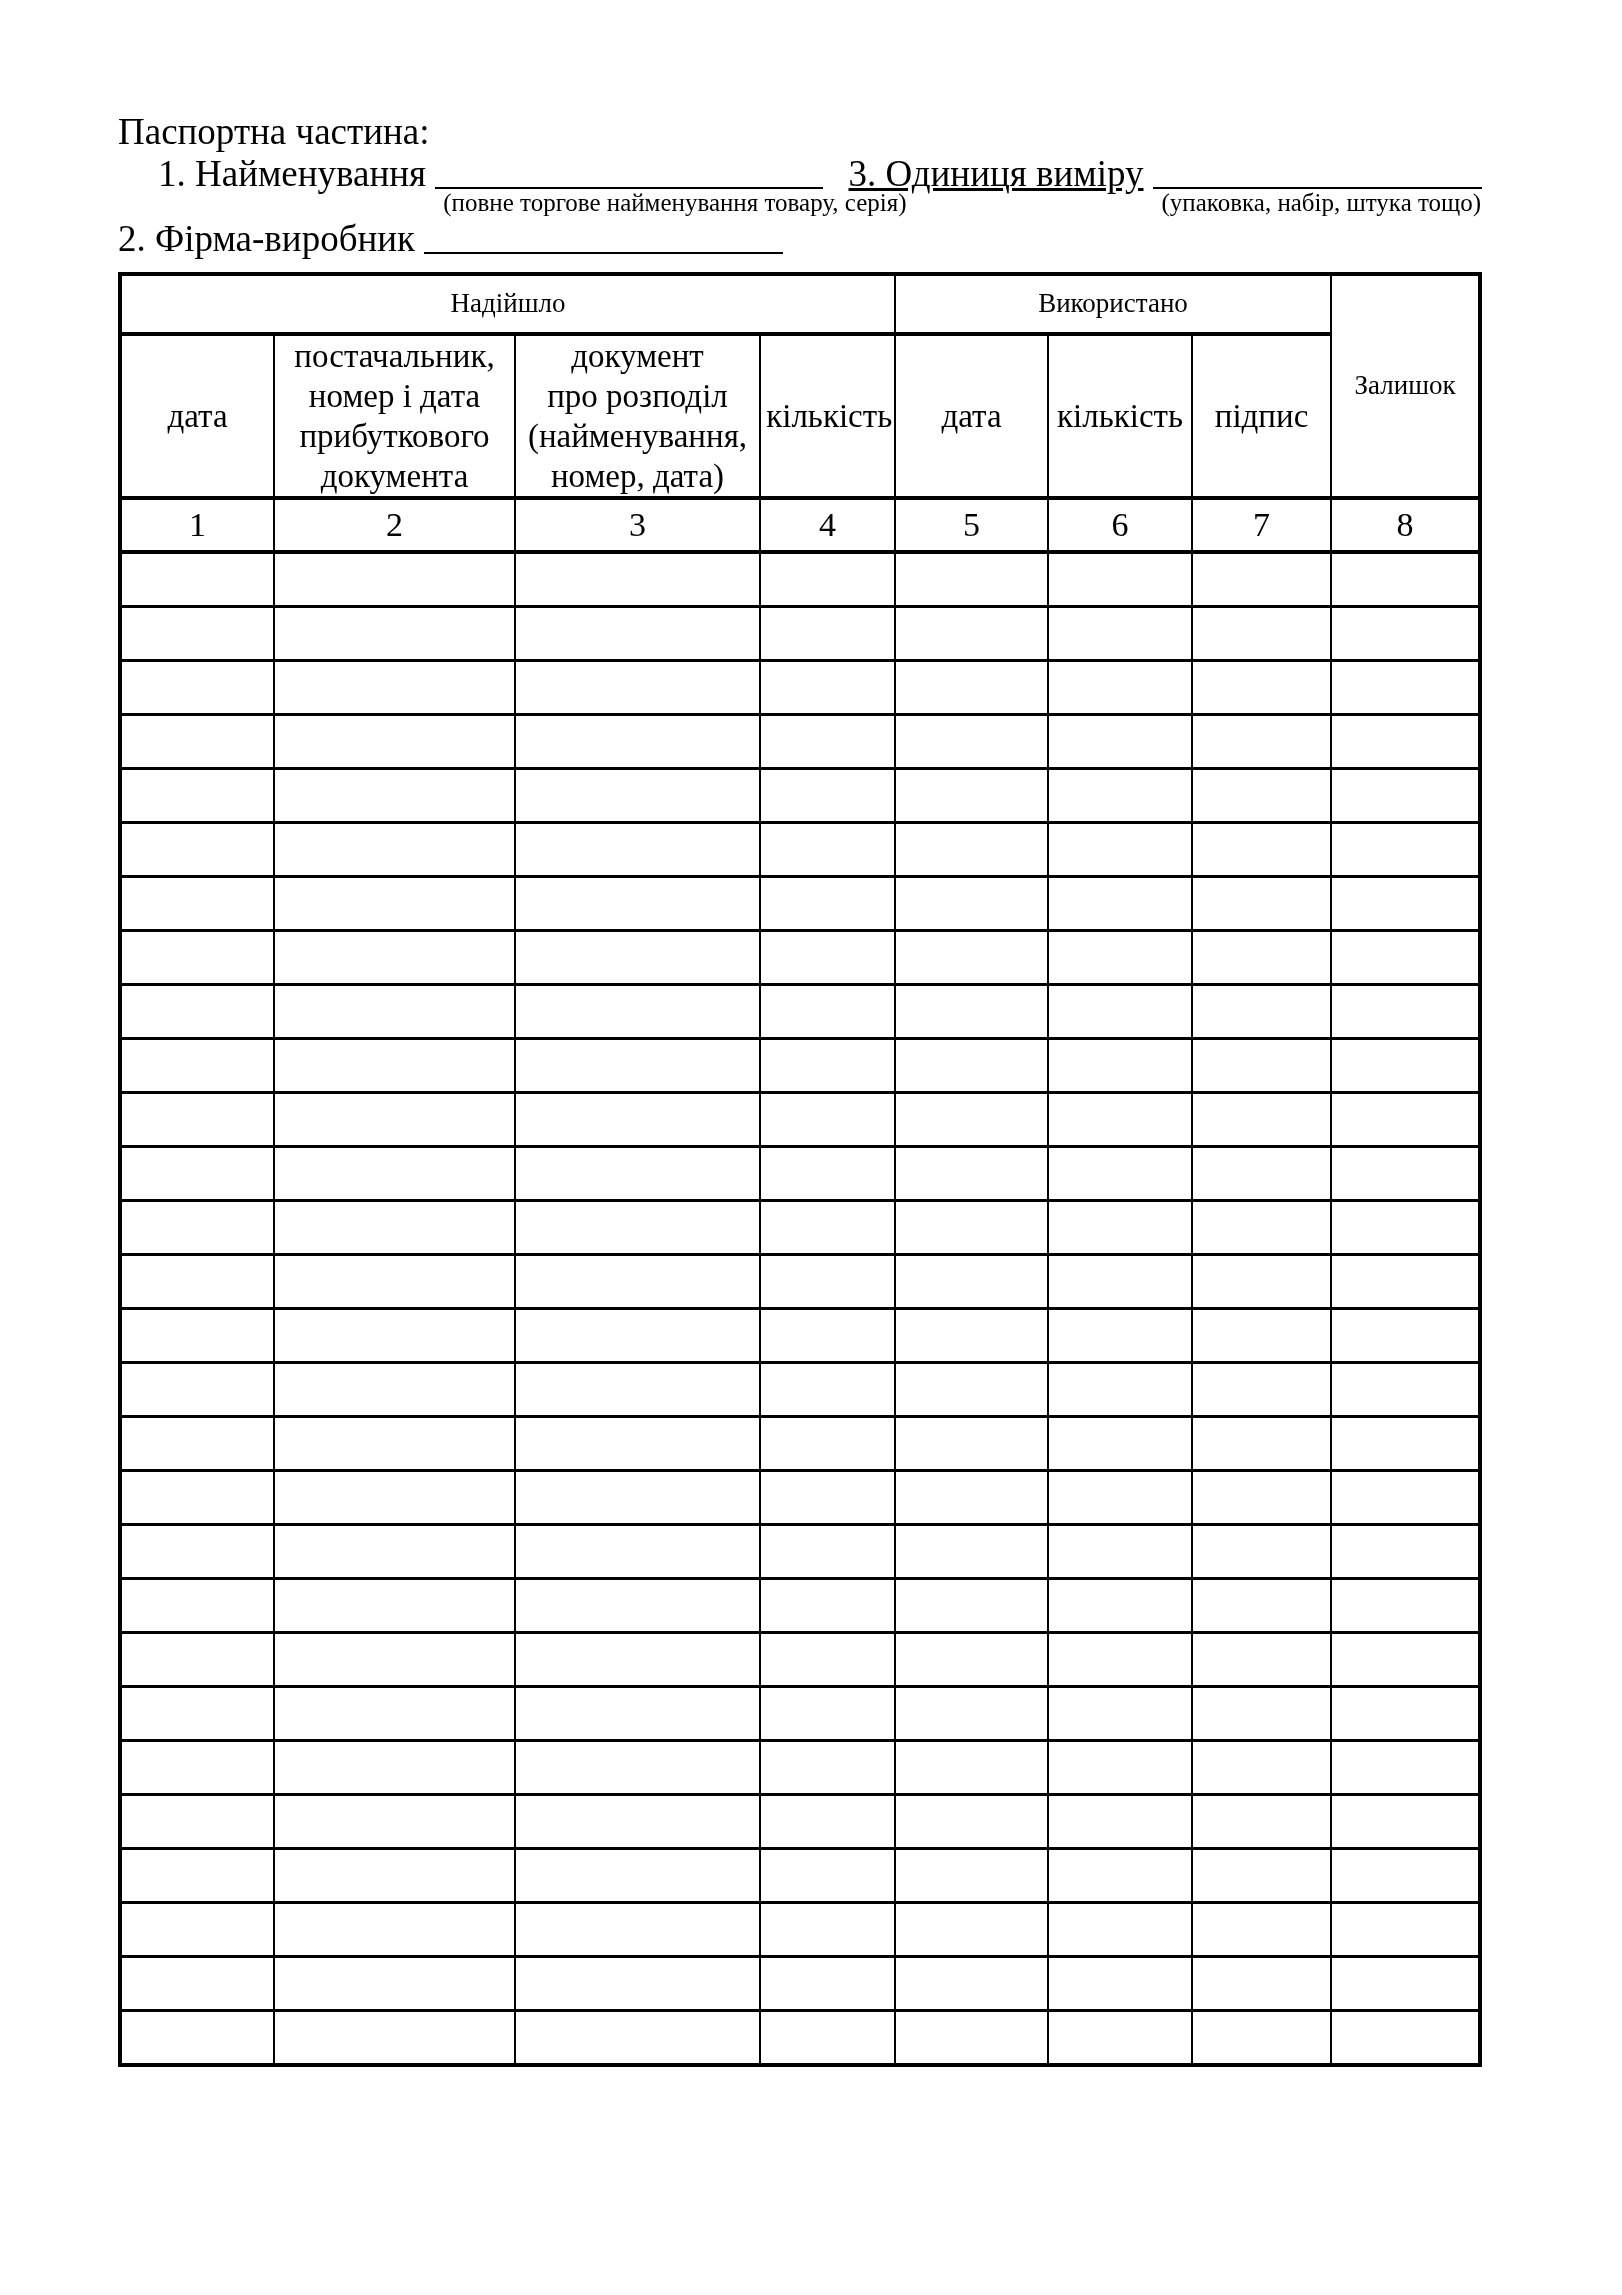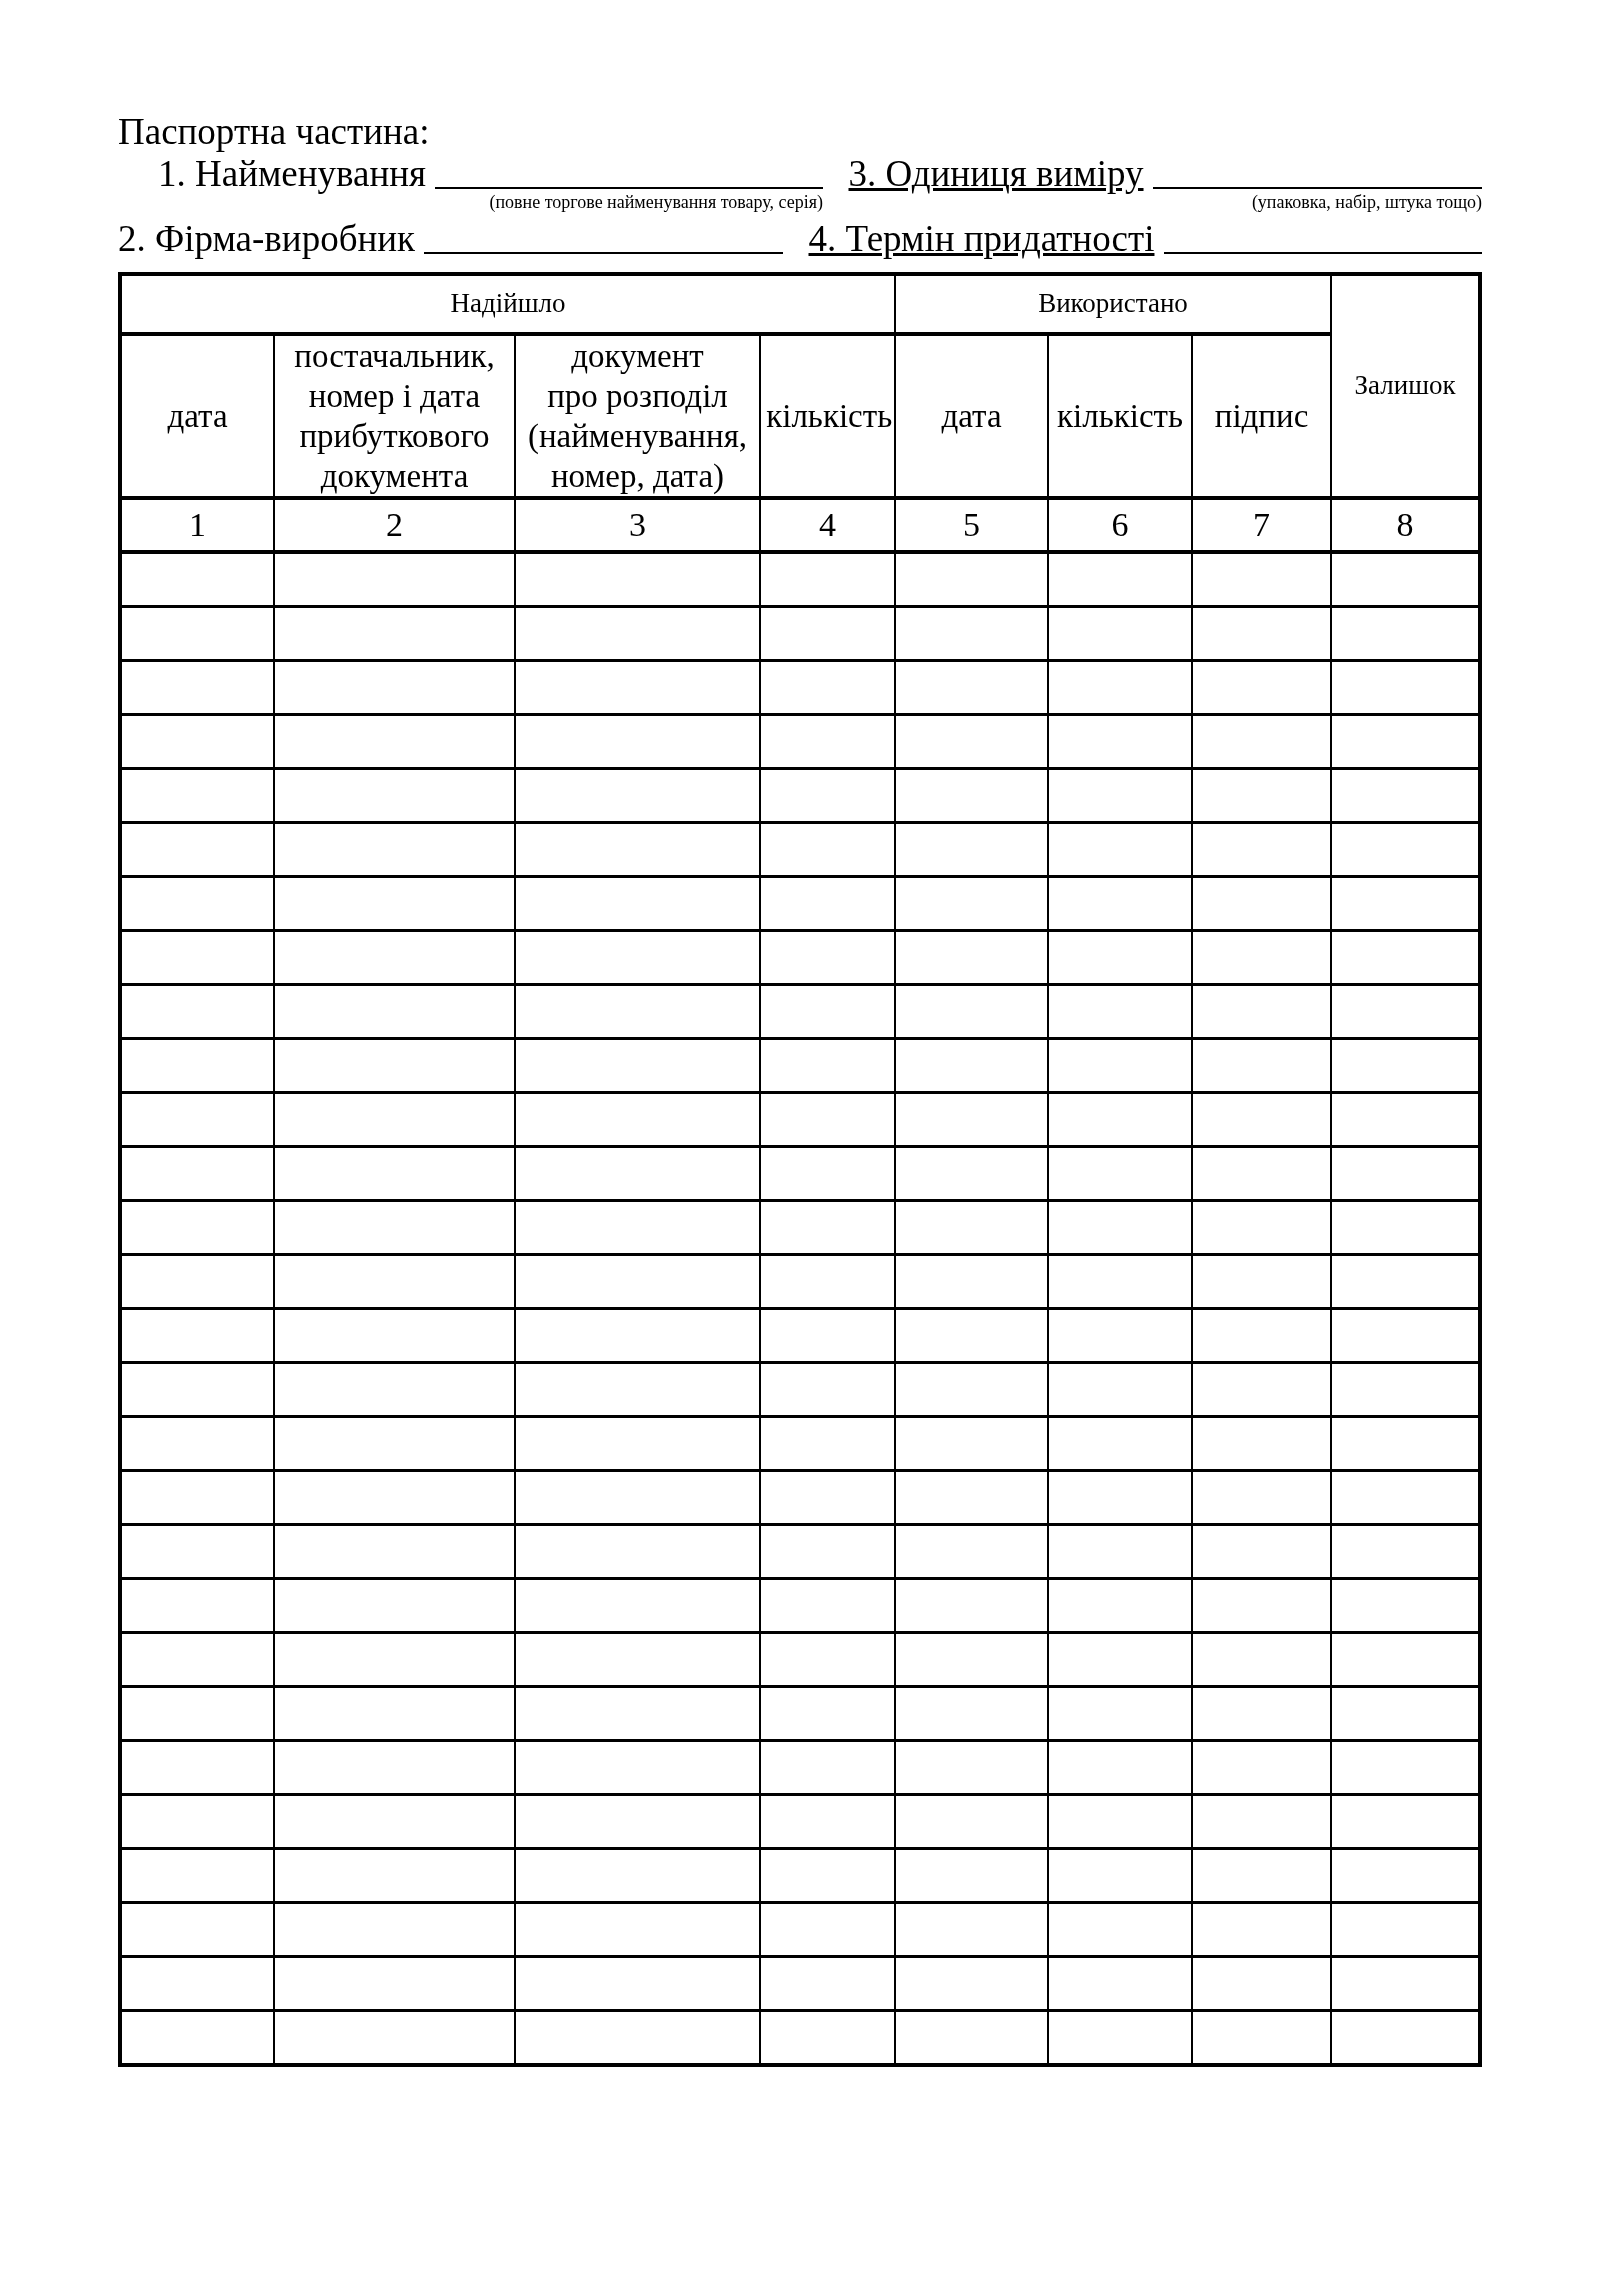--- a/index.html
+++ b/index.html
@@ -50,22 +50,22 @@
     border-bottom: 2.6px solid #000;
     margin-left: 9.2px;
     margin-bottom: 6.5px;
     height: 0.7px;
   }
   .fhint {
     position: absolute;
     top: 2.6px;
     left: 8px;
     right: 0;
-    text-align: right;
-    font-size: 18px;
+    text-align: center;
+    font-size: 25px;
     line-height: 29px;
     white-space: nowrap;
   }
   
   table.register {
     width: 100%;
     margin-top: 11.8px;
     border-collapse: collapse;
     table-layout: fixed;
     border: 4.6px solid #000;
@@ -130,24 +130,20 @@
       </span>
     </div>
   </div>
 
   <div class="field-row row-2">
     <div class="field left">
       <span class="flabel">2. Фірма-виробник</span>
       <span class="fline"></span>
     </div>
     <div class="col-gap"></div>
-    <div class="field right">
-      <span class="flabel">4. Термін придатності</span>
-      <span class="fline"></span>
-    </div>
   </div>
 
   <table class="register">
     <colgroup>
       <col style="width:154px">
       <col style="width:241px">
       <col style="width:245px">
       <col style="width:135px">
       <col style="width:153px">
       <col style="width:144px">

